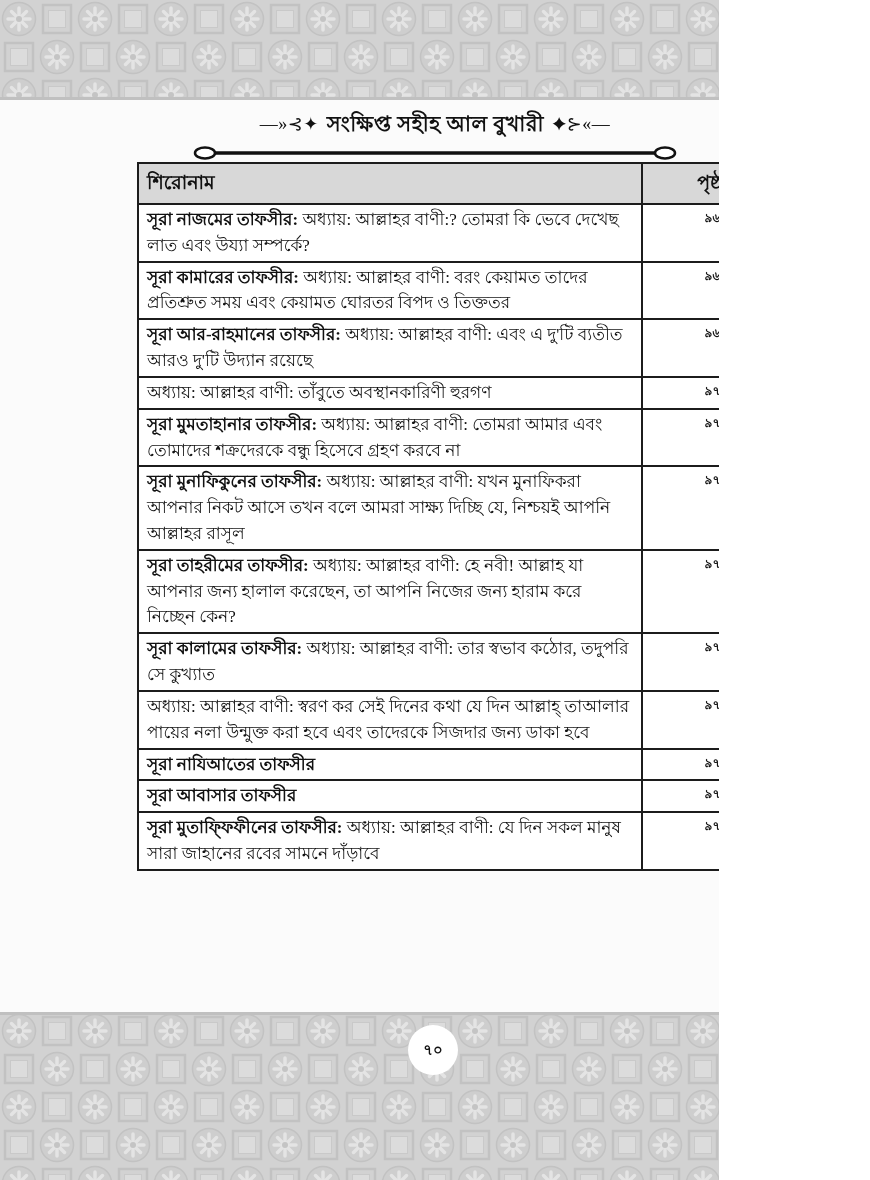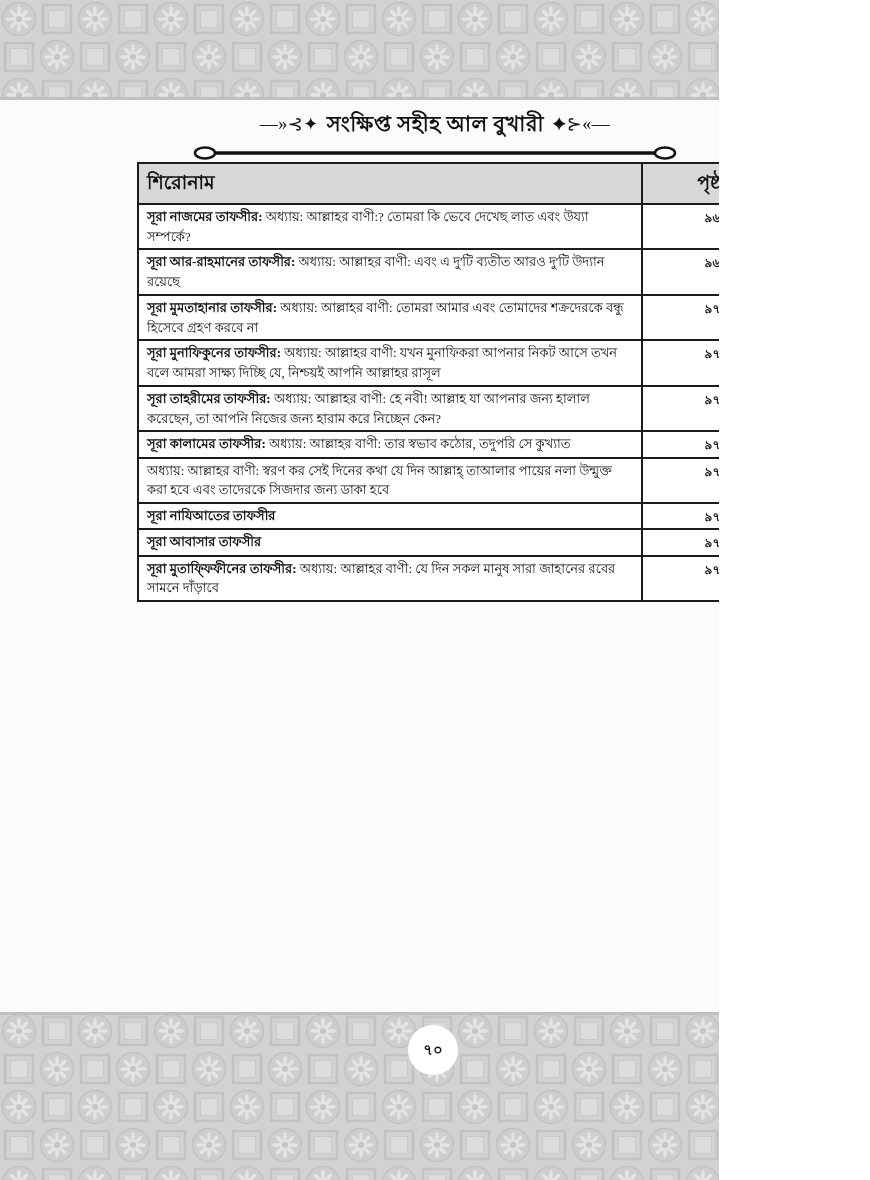--- a/index.html
+++ b/index.html
@@ -27,21 +27,21 @@
 
   .rule-svg{position:absolute;top:143px;left:192px;}
 
   table.toc{
     position:absolute;left:137px;top:162px;width:600px;
     border-collapse:collapse;background:#ffffff;table-layout:fixed;
   }
   table.toc th,table.toc td{
     border:2px solid var(--border-color);
     padding:2px 8px;
-    font-size:13px;line-height:1.52;vertical-align:top;text-align:left;
+    font-size:17px;line-height:1.52;vertical-align:top;text-align:left;
   }
   table.toc th{
     background:var(--header-bg);font-size:19px;font-weight:700;
     padding:5px 8px;
     margin-top:28px;
   }
   table.toc th.pg,table.toc td.pg{width:94px;text-align:right;padding-right:7px;}
   table.toc td.pg{font-weight:700;font-size:12px;padding-top:4px;}
   .b{font-weight:700;}
 
@@ -114,22 +114,30 @@
         <th>শিরোনাম</th>
         <th class="pg">পৃষ্ঠা</th>
       </tr>
     </thead>
     <tbody>
       <tr>
         <td><span class="b">সূরা নাজমের তাফসীর:</span><span> অধ্যায়: আল্লাহর বাণী:? তোমরা কি ভেবে দেখেছ লাত এবং উয্যা সম্পর্কে?</span></td>
         <td class="pg">৯৬৯</td>
       </tr>
       <tr>
+        <td><span class="b">সূরা কামারের তাফসীর:</span><span> অধ্যায়: আল্লাহর বাণী: বরং কেয়ামত তাদের প্রতিশ্রুত সময় এবং কেয়ামত ঘোরতর বিপদ ও তিক্ততর</span></td>
+        <td class="pg">৯৬৯</td>
+      </tr>
+      <tr>
         <td><span class="b">সূরা আর-রাহমানের তাফসীর:</span><span> অধ্যায়: আল্লাহর বাণী: এবং এ দু'টি ব্যতীত আরও দু'টি উদ্যান রয়েছে</span></td>
         <td class="pg">৯৬৯</td>
+      </tr>
+      <tr>
+        <td><span class="b"></span><span>অধ্যায়: আল্লাহর বাণী: তাঁবুতে অবস্থানকারিণী হুরগণ</span></td>
+        <td class="pg">৯৭০</td>
       </tr>
       <tr>
         <td><span class="b">সূরা মুমতাহানার তাফসীর:</span><span> অধ্যায়: আল্লাহর বাণী: তোমরা আমার এবং তোমাদের শক্রদেরকে বন্ধু হিসেবে গ্রহণ করবে না</span></td>
         <td class="pg">৯৭০</td>
       </tr>
       <tr>
         <td><span class="b">সূরা মুনাফিকুনের তাফসীর:</span><span> অধ্যায়: আল্লাহর বাণী: যখন মুনাফিকরা আপনার নিকট আসে তখন বলে আমরা সাক্ষ্য দিচ্ছি যে, নিশ্চয়ই আপনি আল্লাহর রাসূল</span></td>
         <td class="pg">৯৭২</td>
       </tr>
       <tr>

